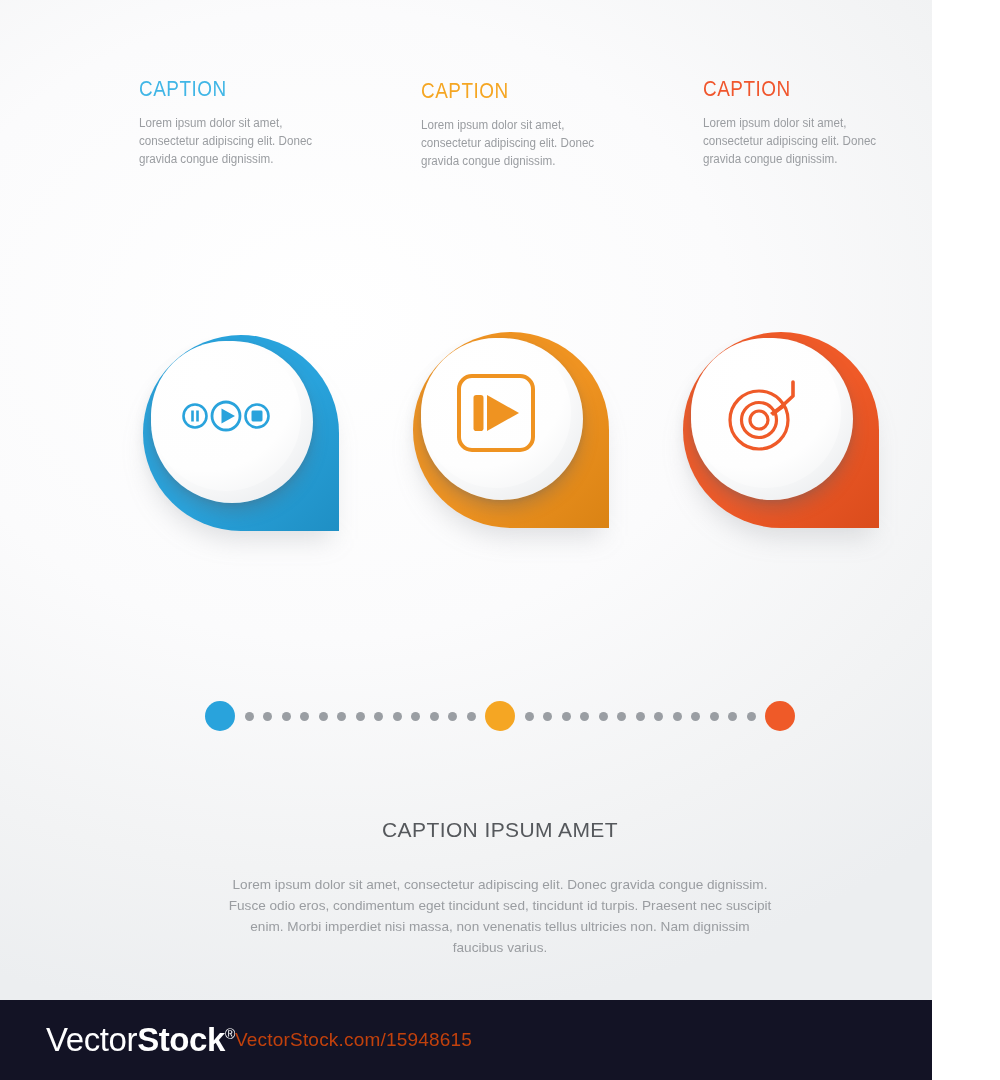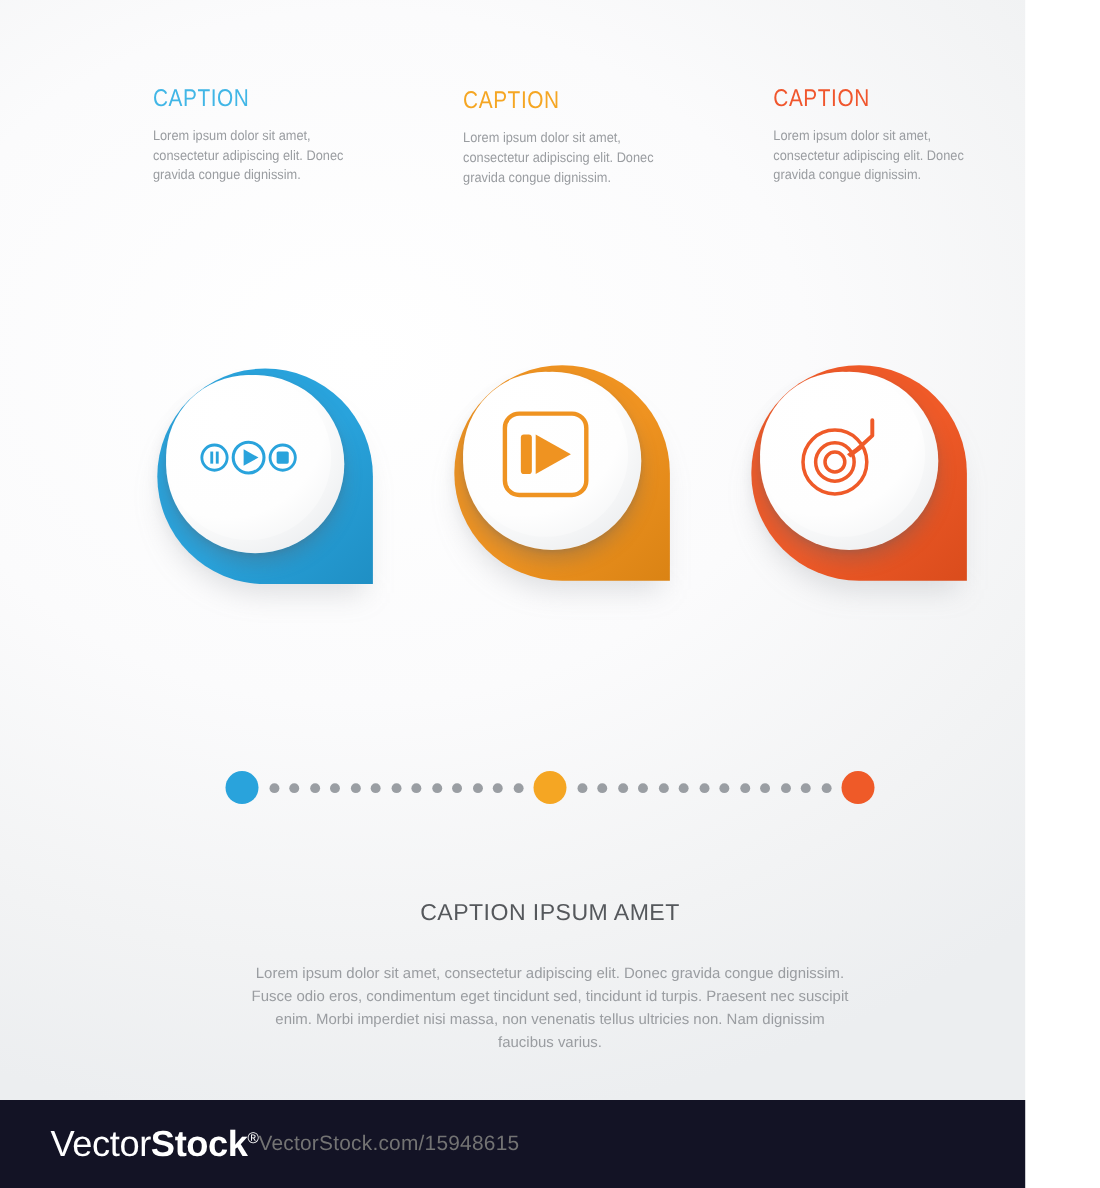--- a/index.html
+++ b/index.html
@@ -195,21 +195,21 @@
   }
   .wm-logo .thin { font-weight: 300; }
   .wm-logo .bold { font-weight: 700; }
   .wm-logo .reg {
     font-size: 14px;
     vertical-align: super;
     font-weight: 400;
   }
   .wm-url {
     font-size: 19px;
-    color: #737373;
+    color: #c2410c;
     letter-spacing: 0.2px;
   }
 </style>
 </head>
 <body>
 
 <div class="stage">
 
   <div class="caption-col c1">
     <div class="caption-title" style="color: rgb(65, 182, 230);">CAPTION</div>

